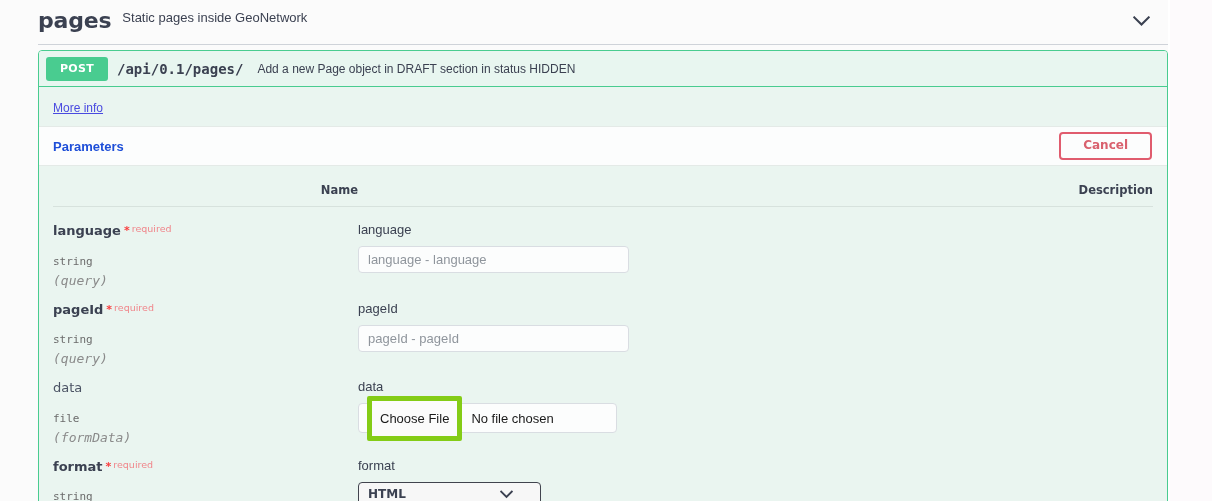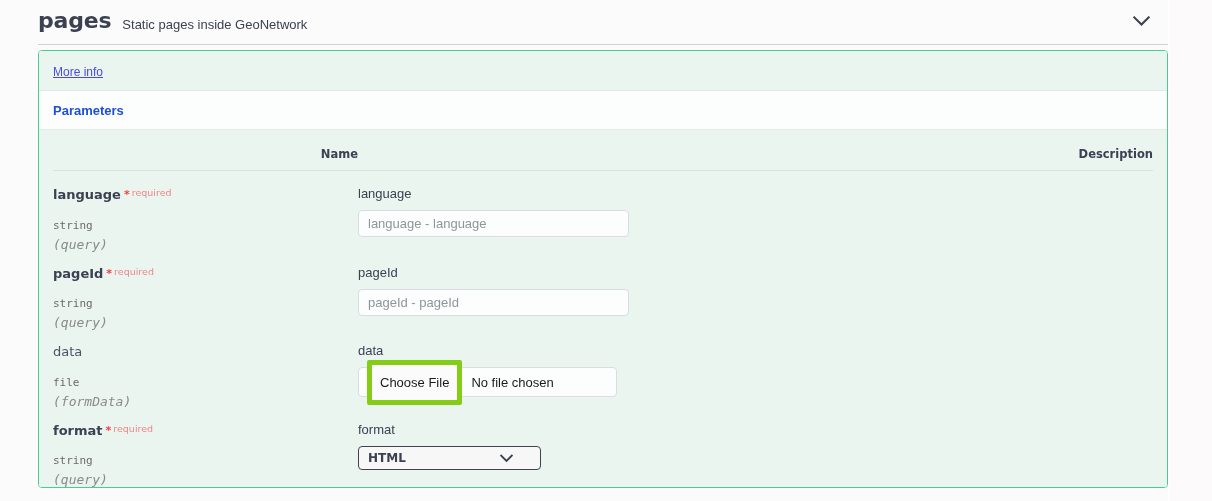--- a/index.html
+++ b/index.html
@@ -20,21 +20,21 @@
     position: relative;
     width: 1212px;
     height: 501px;
     background: #fbfbfb;
     box-sizing: border-box;
   }
 
   
   .tag-header {
     display: flex;
-    align-items: flex-end;
+    align-items: flex-start;
     padding: 10px 0 12px 38px;
     position: relative;
   }
   .tag-title {
     font-family: "DejaVu Sans", sans-serif;
     font-size: 22px;
     font-weight: 700;
     color: #3b4151;
     letter-spacing: -0.2px;
     line-height: 1;
@@ -342,29 +342,35 @@
     <span class="tag-toggle">
       <svg width="17" height="11" viewBox="0 0 17 11" aria-hidden="true">
         <path d="M1.3 1.4 L8.5 8.6 L15.7 1.4" fill="none" stroke="#3b4151" stroke-width="2.1" stroke-linecap="square"></path>
       </svg>
     </span>
   </div>
   <div class="tag-rule"></div>
 
   <div class="opblock">
 
+    <div class="opblock-summary">
+      <span class="http-method">POST</span>
+      <span class="op-path">/api/0.1/pages/</span>
+      <span class="op-desc">Add a new Page object in DRAFT section in status HIDDEN</span>
+    </div>
 
     <div class="opblock-body">
 
       <div class="more-info-row">
         <a class="more-info-link">More info</a>
       </div>
 
       <div class="params-header">
         <span class="params-title">Parameters</span>
+        <button class="cancel-btn">Cancel</button>
       </div>
 
       <div class="params-table">
         <table class="ptable">
           <colgroup>
               <col class="col-name">
               <col class="col-desc">
             </colgroup>
           <thead>
             <tr>

